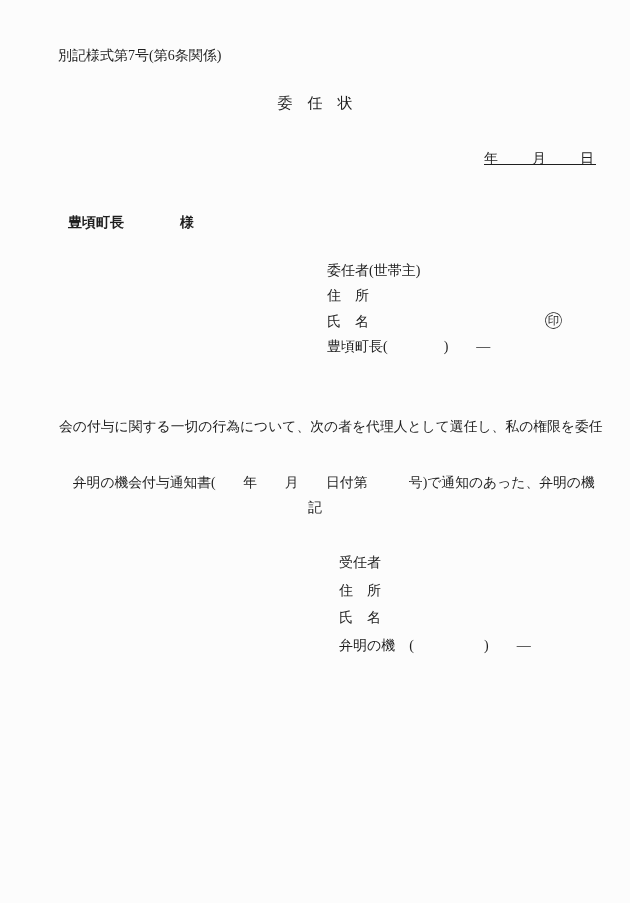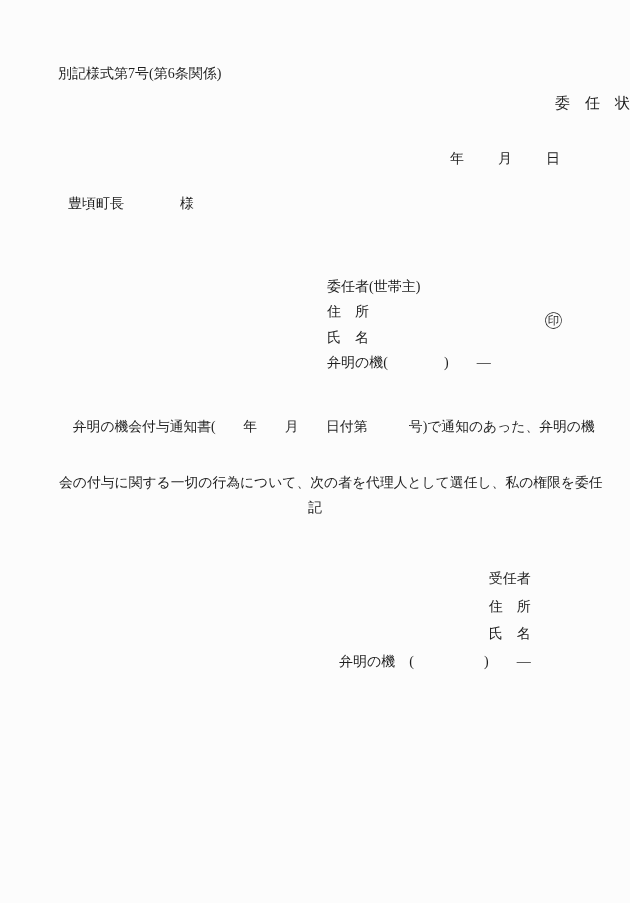--- a/index.html
+++ b/index.html
@@ -13,42 +13,42 @@
     height: 903px;
     margin: 0 auto;
     background: #fcfcfc;
     color: #1f1f1f;
     font-family: "Liberation Serif", "DejaVu Serif", serif;
     font-size: 14px;
     overflow: hidden;
   }
   .abs { position: absolute; white-space: pre; line-height: 1; }
 
-  .form-number { left: 58px; top: 67px; }
+  .form-number { left: 58px; top: 49px; }
 
   .doc-title {
     left: 0; top: 96px;
     width: 100%;
-    text-align: right;
+    text-align: center;
     font-size: 15px;
     white-space: pre;
   }
 
-  .date-line { left: 450px; top: 152px; letter-spacing: 2px; }
+  .date-line { left: 484px; top: 152px; letter-spacing: 2px; text-decoration: underline; }
 
-  .addressee { left: 68px; top: 197px; }
+  .addressee { left: 68px; top: 216px; font-weight: bold; }
 
-  .party-block { position: absolute; margin-top: 16px; }
+  .party-block { position: absolute; }
   .party-block .line {
     white-space: pre;
     line-height: 25.4px;
     height: 25.4px;
   }
   .delegator-block { left: 327px; top: 258px; }
-  .delegate-block  { left: 339px; top: 549px; text-align: right; }
+  .delegate-block  { left: 339px; top: 549px; }
   .delegate-block .line { line-height: 27.5px; height: 27.5px; }
 
   .seal {
     left: 544px; top: 310px;
     font-size: 19px;
     line-height: 1;
     color: #2a2a2a;
   }
 
   .body-text {
@@ -77,28 +77,28 @@
   <div class="abs doc-title">委　任　状</div>
 
   <div class="abs date-line">年　　月　　日</div>
 
   <div class="abs addressee">豊頃町長　　　　様</div>
 
   <div class="party-block delegator-block">
     <div class="line">委任者(世帯主)</div>
     <div class="line">住　所</div>
     <div class="line">氏　名</div>
-    <div class="line">弁明の機(　　　　)　　—</div>
+    <div class="line">豊頃町長(　　　　)　　—</div>
   </div>
 
   <div class="abs seal">㊞</div>
 
   <div class="abs body-text">
+    <div class="bline">会の付与に関する一切の行為について、次の者を代理人として選任し、私の権限を委任</div>
     <div class="bline">　弁明の機会付与通知書(　　年　　月　　日付第　　　号)で通知のあった、弁明の機</div>
-    <div class="bline">会の付与に関する一切の行為について、次の者を代理人として選任し、私の権限を委任</div>
   </div>
 
   <div class="abs section-marker">記</div>
 
   <div class="party-block delegate-block">
     <div class="line">受任者</div>
     <div class="line">住　所</div>
     <div class="line">氏　名</div>
     <div class="line">弁明の機　(　　　　　)　　—</div>
   </div>

